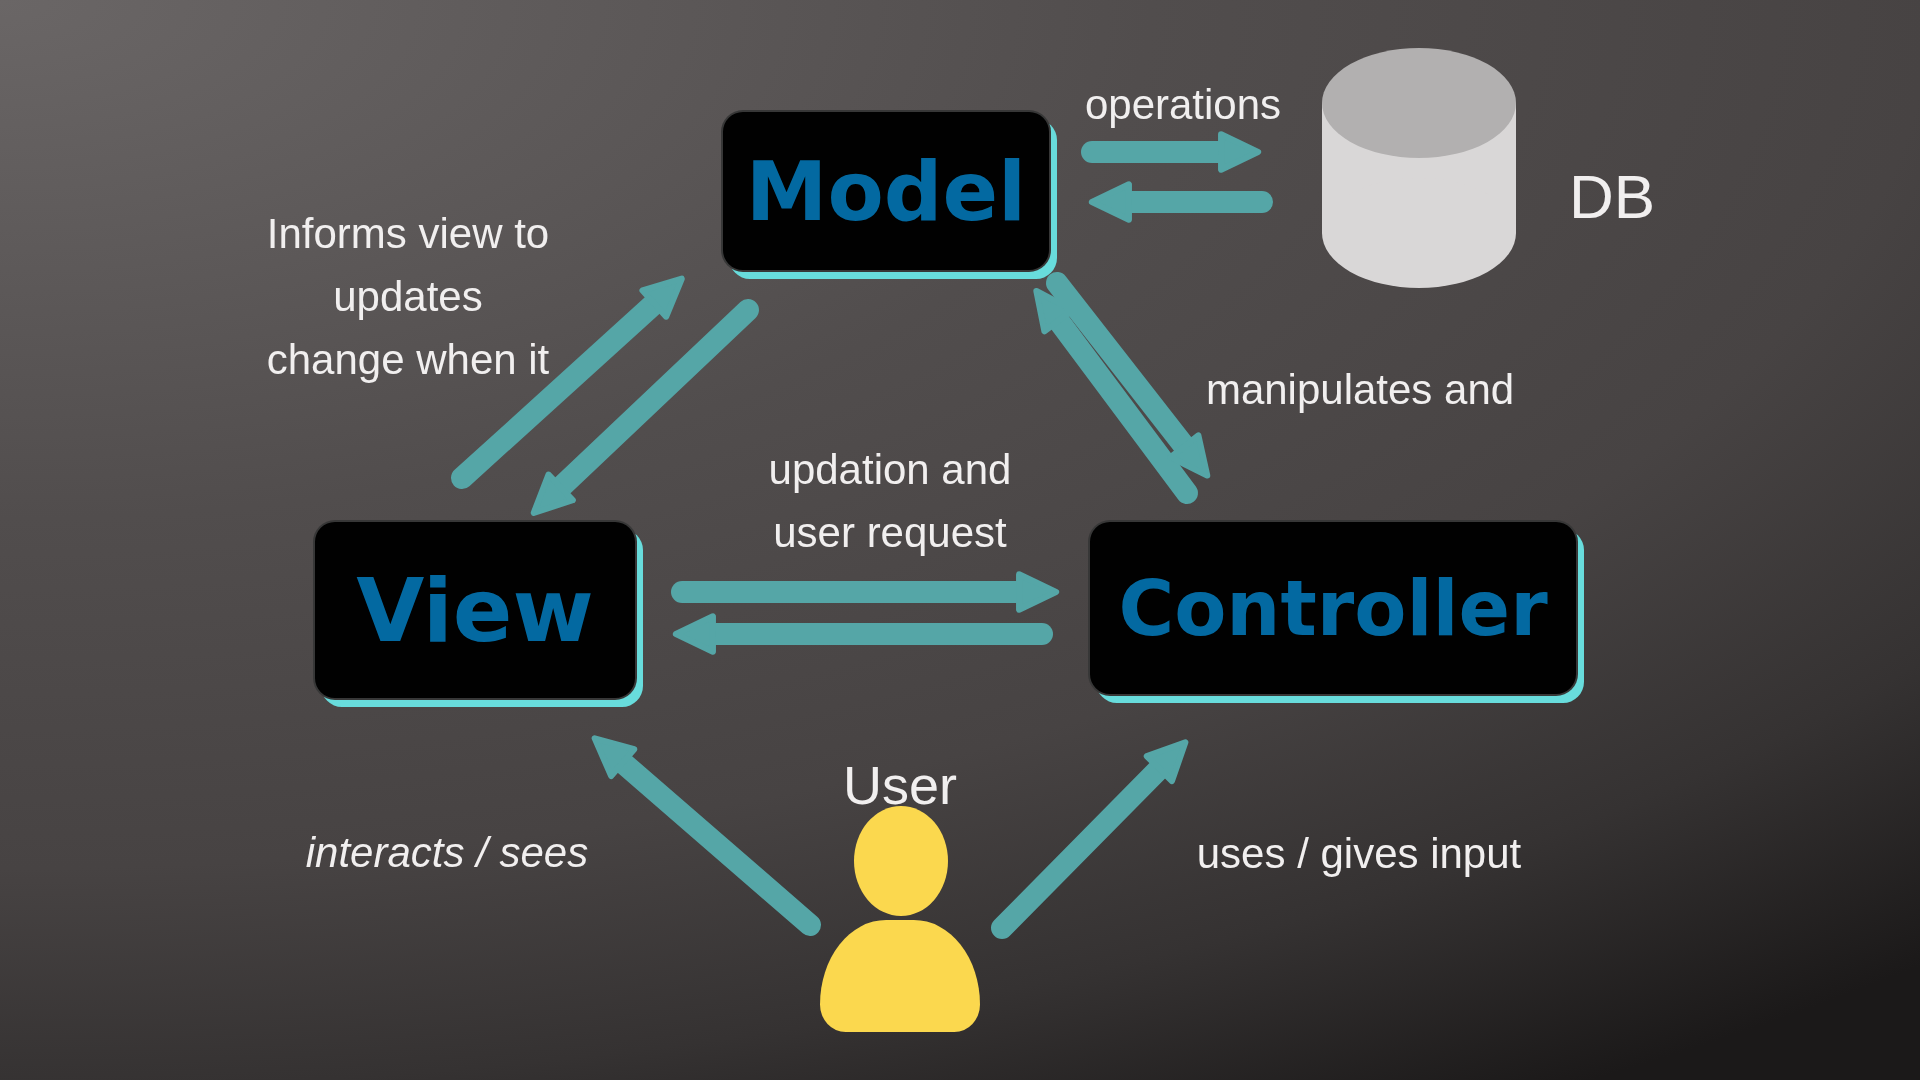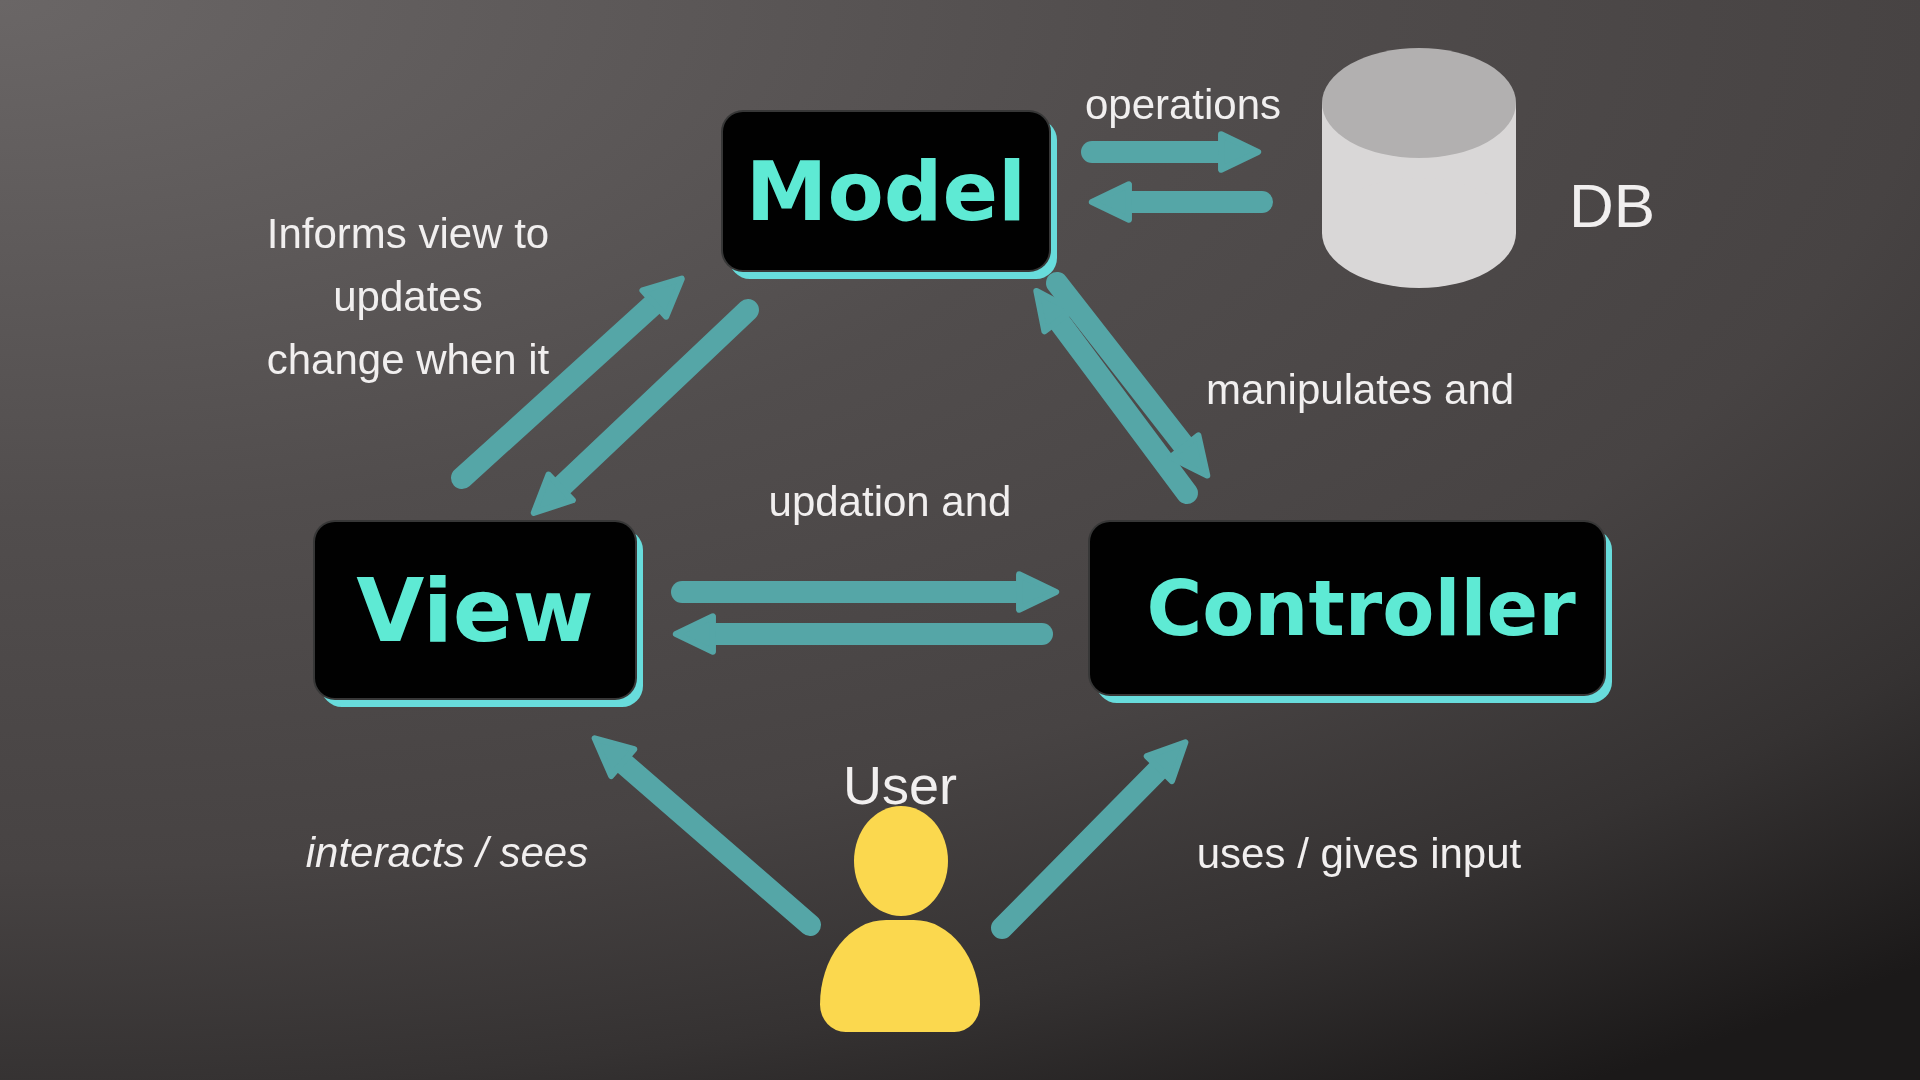--- a/index.html
+++ b/index.html
@@ -9,33 +9,33 @@
       #6a6666 0%, #514d4d 40%, #474343 67%, #353232 84%, #1b1919 100%);
     font-family:"Liberation Sans", sans-serif;
   }
   .arrow-layer{position:absolute;inset:0;width:1920px;height:1080px;}
 
   
   .node{
     position:absolute;display:flex;align-items:center;justify-content:center;
     background:#010101;border:2px solid rgba(170,170,170,.32);
     border-radius:22px;box-shadow:7px 8px 0 -1px #68dcdc;
-    color:#5eead4;font-family:"DejaVu Sans", sans-serif;font-weight:800;
+    color:#0369a1;font-family:"DejaVu Sans", sans-serif;font-weight:800;
   }
   .node-model{left:721px;top:110px;width:326px;height:158px;font-size:82px;}
   .node-view{left:313px;top:520px;width:320px;height:176px;font-size:88px;}
-  .node-controller{left:1088px;top:520px;width:486px;height:172px;font-size:76px;padding-left:28px;}
+  .node-controller{left:1088px;top:520px;width:486px;height:172px;font-size:76px;}
 
   
   .ann{
     position:absolute;transform:translate(-50%,-50%);
     color:#f1efef;font-size:42px;line-height:63px;font-weight:300;
     text-align:center;white-space:nowrap;
   }
-  .ann-db{font-size:62px;margin-top:9px;}
+  .ann-db{font-size:62px;}
   .ann-user{font-size:54px;margin-top:40px;}
 
   
   .db{position:absolute;left:1322px;top:48px;width:194px;height:240px;}
   .db .db-side{position:absolute;left:0;top:55px;width:194px;height:130px;background:#d9d7d7;}
   .db .db-bottom{position:absolute;left:0;bottom:0;width:194px;height:110px;border-radius:50%;background:#d9d7d7;}
   .db .db-top{position:absolute;left:0;top:0;width:194px;height:110px;border-radius:50%;background:#b2b0b0;}
 
   
   .user{position:absolute;left:820px;top:806px;width:160px;height:226px;}
@@ -98,19 +98,20 @@
     <div>updates</div>
     <div>change when it</div>
   </div>
 
   <div class="ann" style="left:1360px;top:389px;">
     <div>manipulates and</div>
   </div>
 
   <div class="ann" style="left:890px;top:501px;">
     <div>updation and</div>
+    <div>user request</div>
   </div>
 
   <div class="ann" style="left:447px;top:852px;font-style:italic;">interacts / sees</div>
 
   <div class="ann" style="left:1313px;top:853px;margin-left:46px;">uses / gives input</div>
 
 </div>
 
 </body></html>

